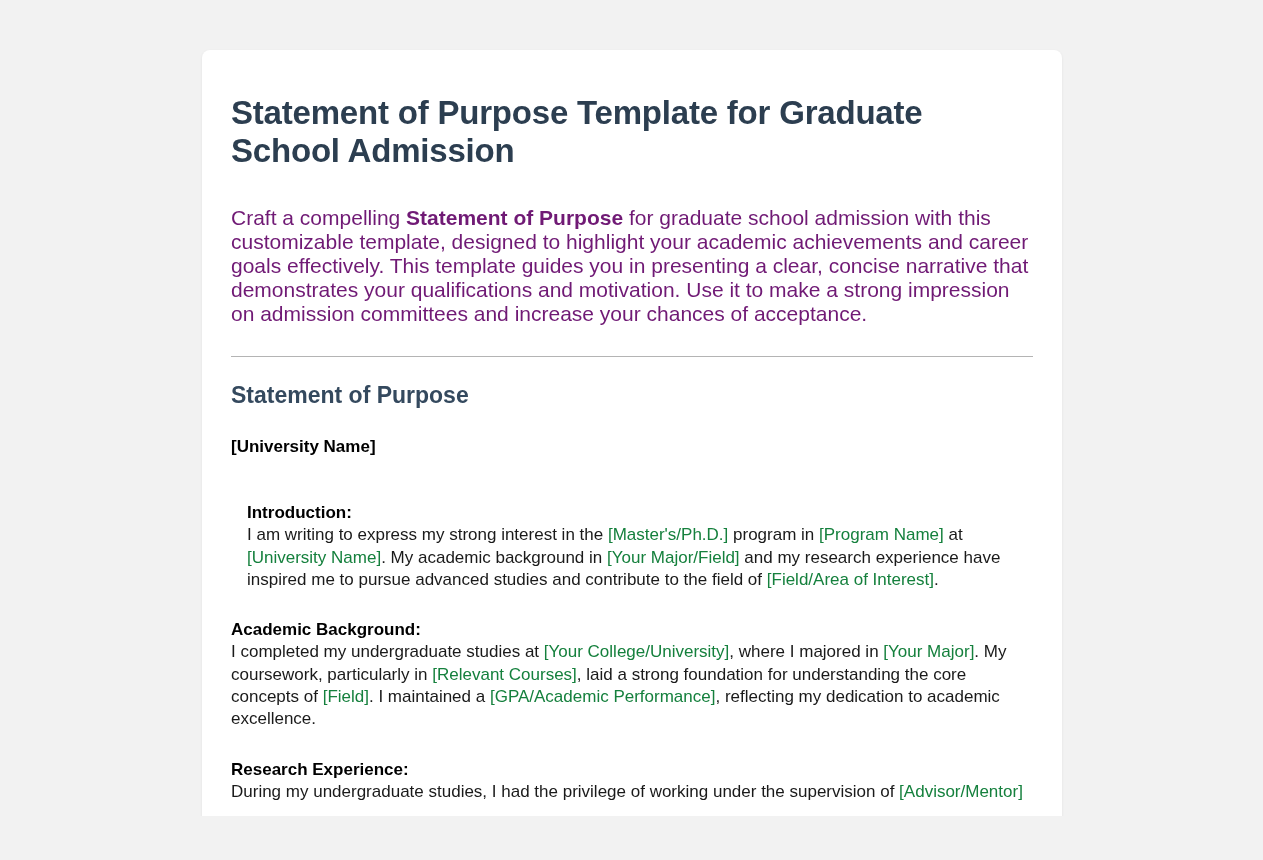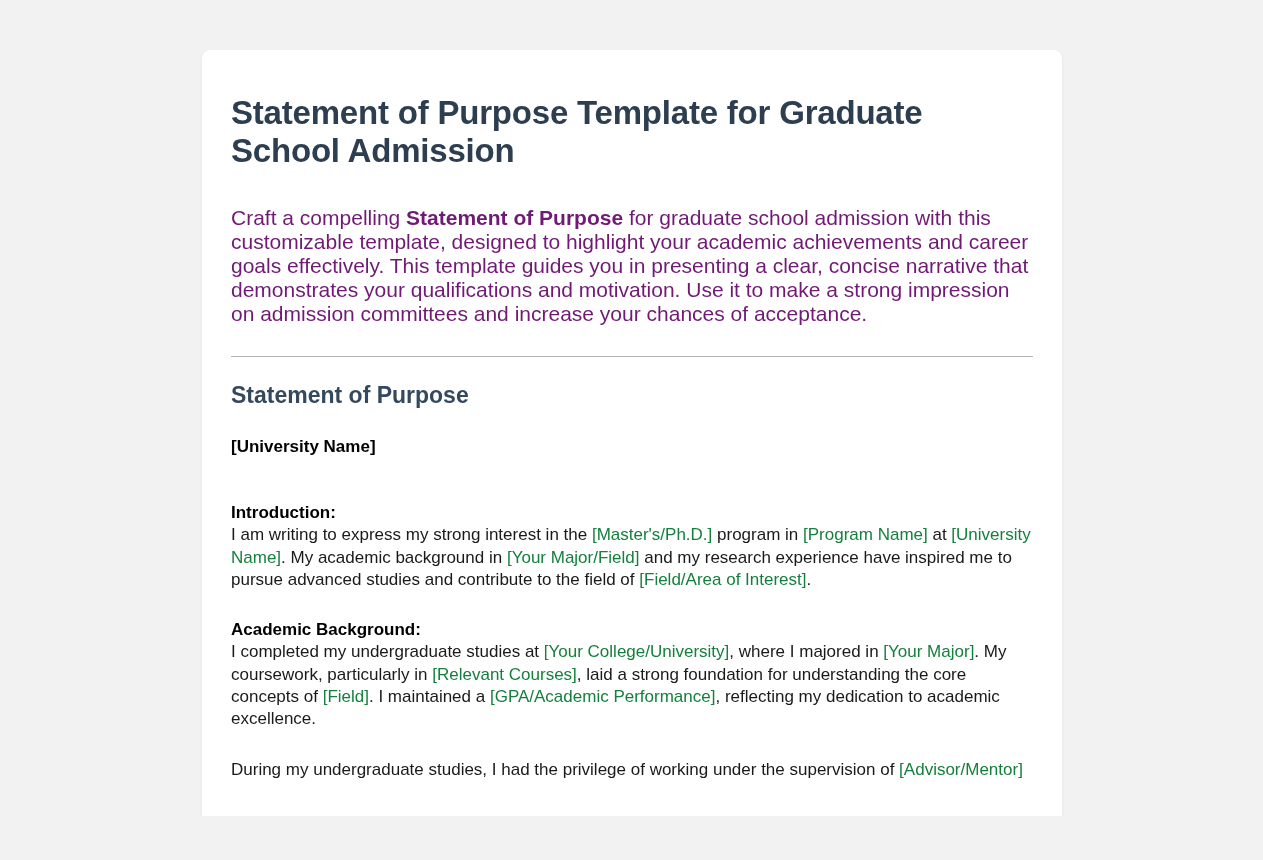--- a/index.html
+++ b/index.html
@@ -67,21 +67,21 @@
     font-size: 17px;
     line-height: 21px;
     font-weight: bold;
   }
   .block {
     margin: 28px 0 0 0;
     color: #1a1a1a;
     font-size: 17px;
     line-height: 22.3px;
   }
-  .block.first-block { margin-top: 45px; }
+  .block.first-block { margin-top: 45px; margin-left: 16px; }
   .block .lbl {
     font-weight: bold;
     color: #000000;
     display: block;
   }
   .ph { color: #15803d; }
 </style>
 </head>
 <body>
 
@@ -96,17 +96,17 @@
 
     <hr class="divider">
 
     <h2 class="section-heading">Statement of Purpose</h2>
 
     <p class="bold-line">[University Name]</p>
 
     <div id="blocks-container">
         <p class="block first-block"><span class="lbl">Introduction:</span><span>I am writing to express my strong interest in the </span><span class="ph">[Master's/Ph.D.]</span><span> program in </span><span class="ph">[Program Name]</span><span> at </span><span class="ph">[University Name]</span><span>. My academic background in </span><span class="ph">[Your Major/Field]</span><span> and my research experience have inspired me to pursue advanced studies and contribute to the field of </span><span class="ph">[Field/Area of Interest]</span><span>.</span></p>
         <p class="block"><span class="lbl">Academic Background:</span><span>I completed my undergraduate studies at </span><span class="ph">[Your College/University]</span><span>, where I majored in </span><span class="ph">[Your Major]</span><span>. My coursework, particularly in </span><span class="ph">[Relevant Courses]</span><span>, laid a strong foundation for understanding the core concepts of </span><span class="ph">[Field]</span><span>. I maintained a </span><span class="ph">[GPA/Academic Performance]</span><span>, reflecting my dedication to academic excellence.</span></p>
-        <p class="block"><span>During my undergraduate studies, I had the privilege of working under the supervision of </span><span class="ph">[Advisor/Mentor]</span></p>
+        <p class="block"><span class="lbl">Research Experience:</span><span>During my undergraduate studies, I had the privilege of working under the supervision of </span><span class="ph">[Advisor/Mentor]</span></p>
       </div>
 
   </div>
 </div>
 
 </body></html>

